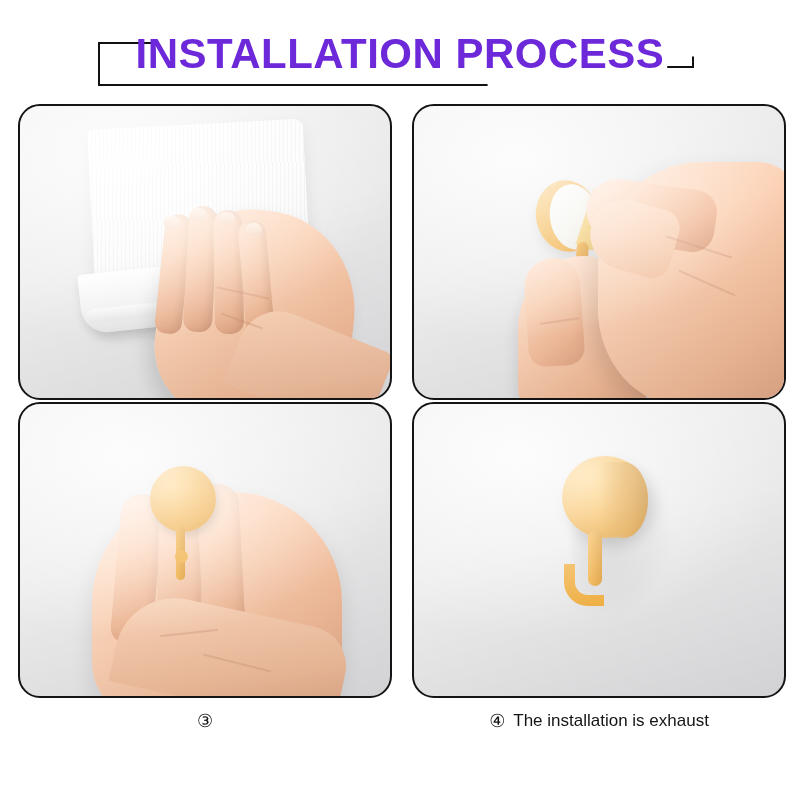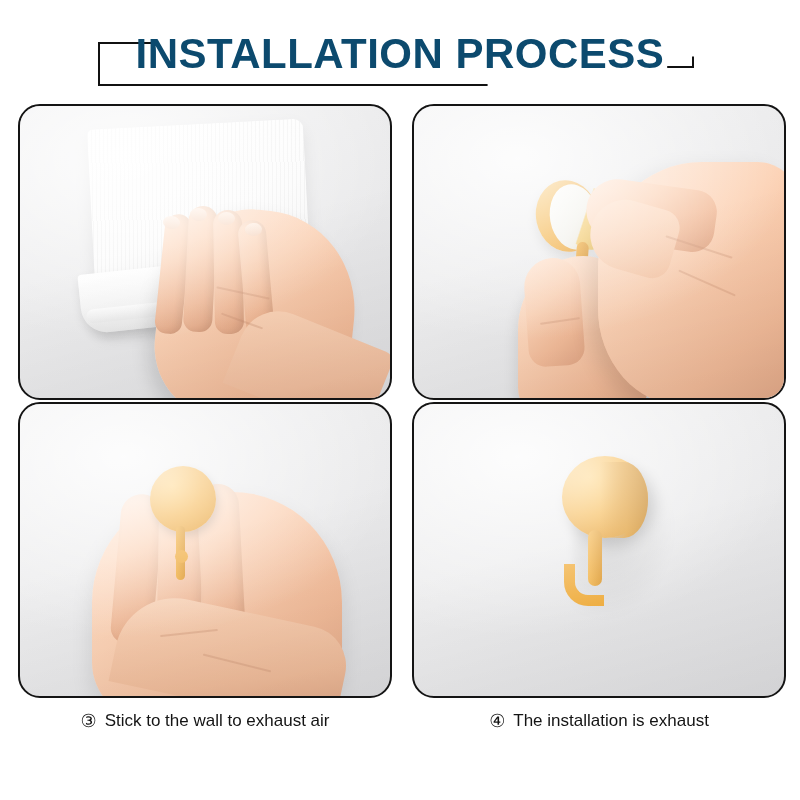--- a/index.html
+++ b/index.html
@@ -27,21 +27,21 @@
   .title-frame {
     position: relative;
     display: inline-block;
     padding: 0 6px;
   }
   .title-text {
     font-family: "Liberation Sans", sans-serif;
     font-size: 42px;
     font-weight: bold;
     letter-spacing: 0.5px;
-    color: #0c4a6e;
+    color: #6d28d9;
     line-height: 52px;
     white-space: nowrap;
     position: relative;
     z-index: 3;
     padding: 0 4px;
   }
   
   .br-left {
     position: absolute;
     z-index: 1;
@@ -423,21 +423,20 @@
       <div class="p3-cap"></div>
       <div class="p3-hookarm"></div>
       <div class="p3-hooktip"></div>
 
       <div class="crease" style="left:140px; top:228px; width:58px; height:2px; transform:rotate(-6deg);"></div>
       <div class="crease" style="left:182px; top:258px; width:70px; height:2px; transform:rotate(14deg);"></div>
       <div class="wall-shadow"></div>
     </div>
     <div class="caption">
       <span class="num">③</span>
-      <span>Stick to the wall to exhaust air</span>
     </div>
   </div>
 
   <div class="step">
     <div class="photo">
       <div class="p4-shadow"></div>
       <div class="p4-cap"></div>
       <div class="p4-cap-side"></div>
       <div class="p4-arm"></div>
       <div class="p4-curve"></div>

